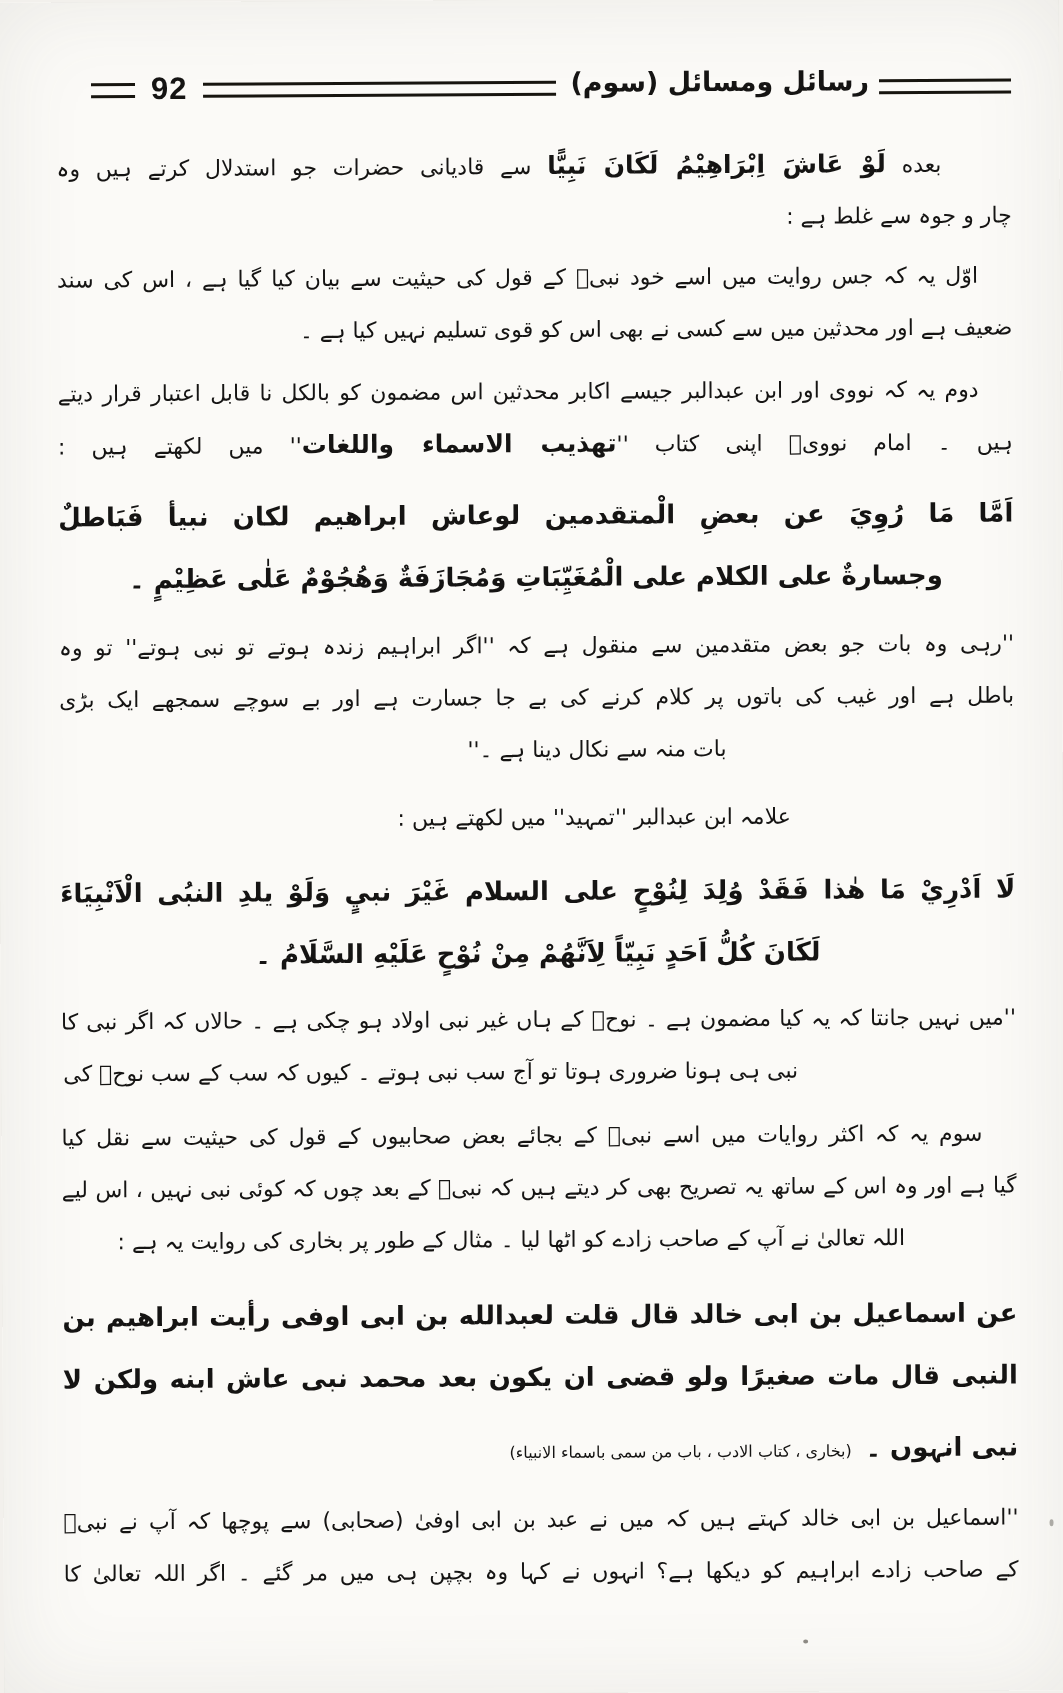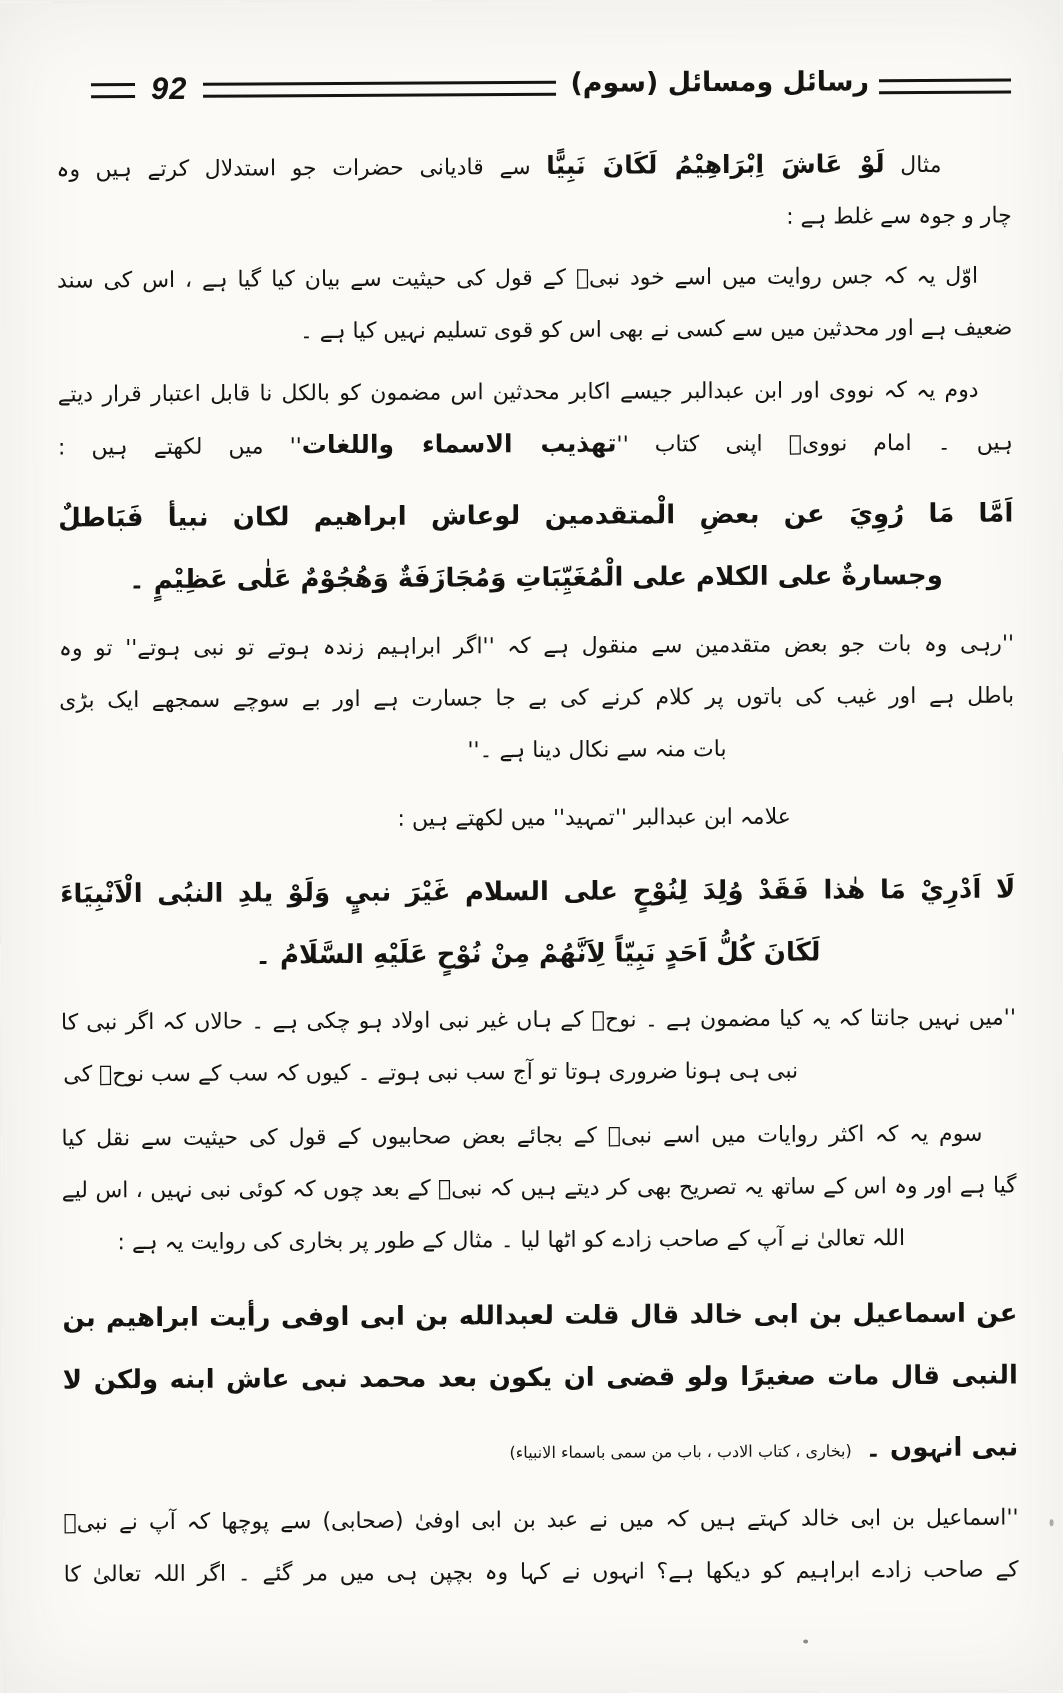--- a/index.html
+++ b/index.html
@@ -29,21 +29,21 @@
     height:9px;
     border-top:3px solid #17150f;
     border-bottom:3px solid #17150f;
   }
   .rule-left{width:44px;}
   .rule-mid{flex:1;margin:0 14px 0 16px;}
   .rule-right{width:132px;margin-left:10px;}
   .pagenum{
     font-family:"Liberation Sans",sans-serif;
     font-weight:bold;font-size:31px;letter-spacing:1px;
-    margin-left:16px;line-height:1;transform:translateY(-2px);font-style:italic;
+    margin-left:16px;line-height:1;transform:translateY(-2px);
   }
   .booktitle{
     direction:rtl;
     font-size:27px;font-weight:bold;
     line-height:1;white-space:nowrap;
     transform:translateY(-6px);
   }
   
   main{
     direction:rtl;
@@ -96,21 +96,21 @@
   <header class="pagehead">
     <span class="dbl-rule rule-left"></span>
     <span class="pagenum">92</span>
     <span class="dbl-rule rule-mid"></span>
     <span class="booktitle">رسائل ومسائل (سوم)</span>
     <span class="dbl-rule rule-right"></span>
   </header>
 
   <main>
 
-    <p class="ln u full ind-lg"><span>مثال</span> <span class="ar-inline">لَوْ عَاشَ اِبْرَاهِيْمُ لَكَانَ نَبِيًّا</span> <span>سے قادیانی حضرات جو استدلال کرتے ہیں وہ</span></p>
+    <p class="ln u full ind-lg"><span>بعده</span> <span class="ar-inline">لَوْ عَاشَ اِبْرَاهِيْمُ لَكَانَ نَبِيًّا</span> <span>سے قادیانی حضرات جو استدلال کرتے ہیں وہ</span></p>
 
     <p class="ln u right">چار و جوہ سے غلط ہے :</p>
 
     <p class="ln u full ind-sm mt8">اوّل یہ کہ جس روایت میں اسے خود نبیؐ کے قول کی حیثیت سے بیان کیا گیا ہے ، اس کی سند</p>
     <p class="ln u right">ضعیف ہے اور محدثین میں سے کسی نے بھی اس کو قوی تسلیم نہیں کیا ہے ۔</p>
 
     <p class="ln u full ind-sm mt10">دوم یہ کہ نووی اور ابن عبدالبر جیسے اکابر محدثین اس مضمون کو بالکل نا قابل اعتبار قرار دیتے</p>
     <p class="ln u full"><span>ہیں ۔ امام نوویؒ اپنی کتاب ''</span><span class="naskh-title">تهذيب الاسماء واللغات</span><span>'' میں لکھتے ہیں :</span></p>
 
     <p class="ln a full mt14">اَمَّا مَا رُوِيَ عن بعضِ الْمتقدمين لوعاش ابراهيم لكان نبيأ فَبَاطلٌ</p>

